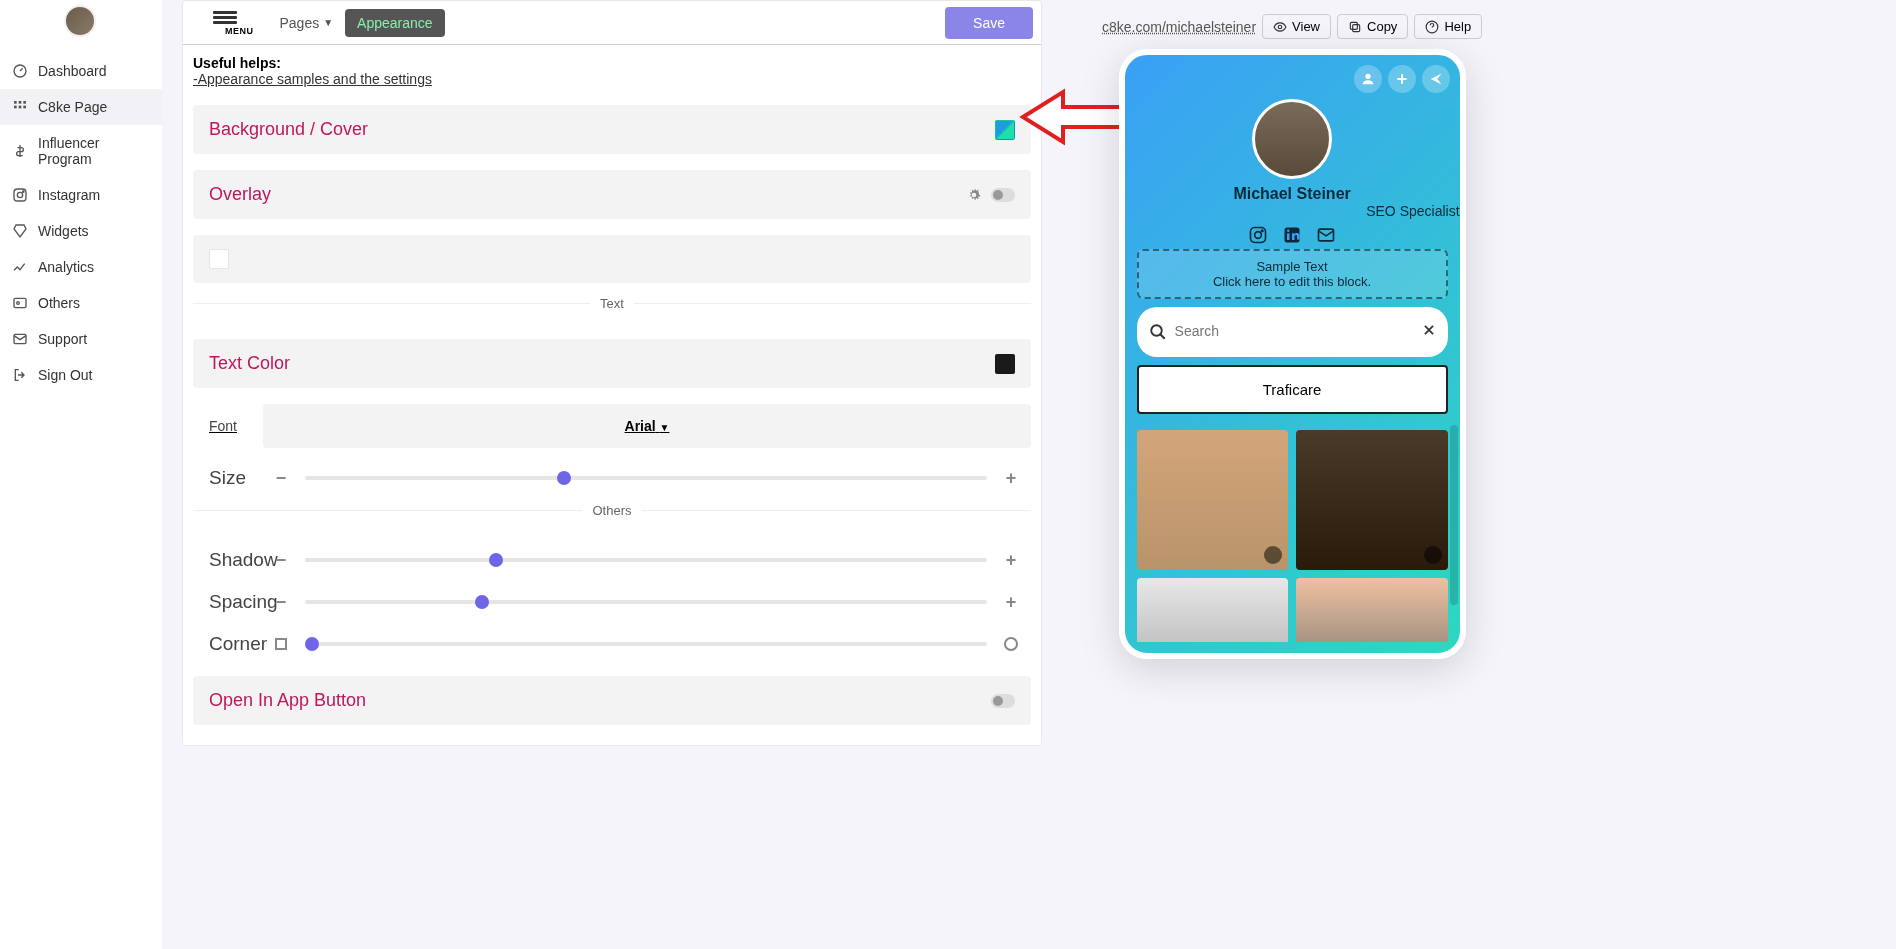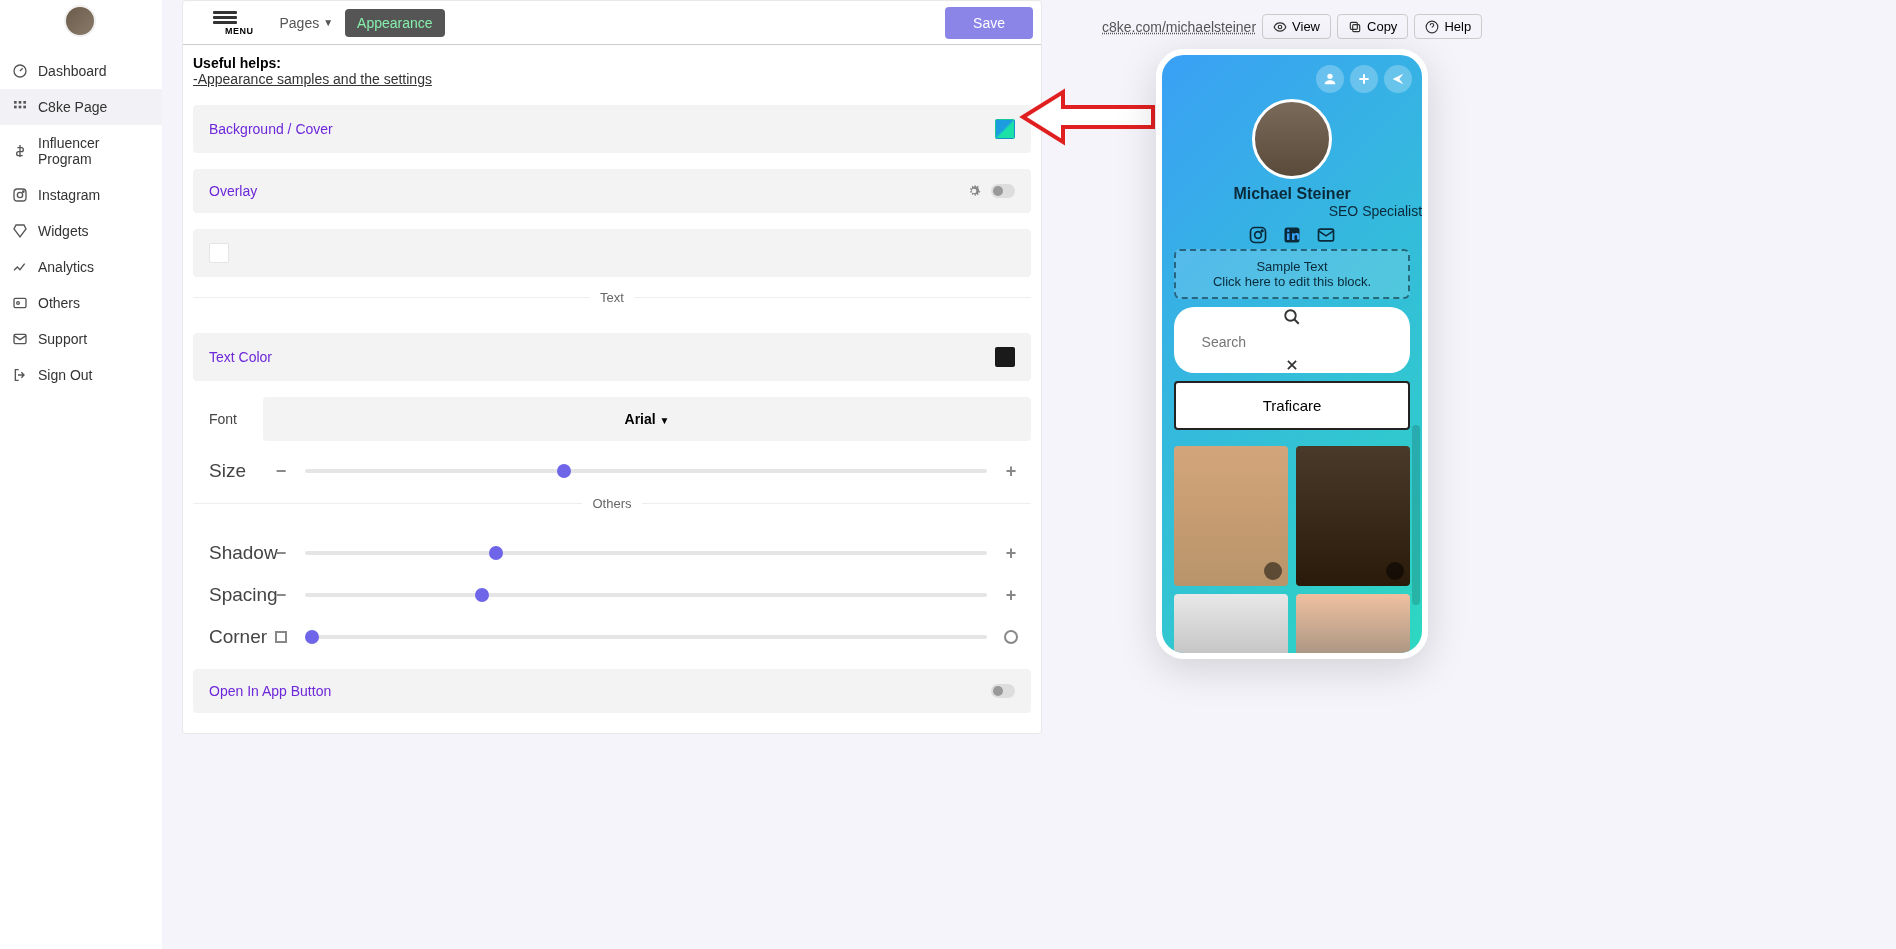--- a/index.html
+++ b/index.html
@@ -21,62 +21,62 @@
 .menu-lines div { height: 3px; background: #333; margin: 2px 0; border-radius: 1px; }
 .menu-label { font-size: 9px; font-weight: bold; letter-spacing: 0.5px; padding-left: 28px; }
 .tab { padding: 10px 12px; font-size: 14px; color: #555; cursor: pointer; display:flex; align-items:center; gap:4px;}
 .tab.active { background: #555; color: #86efac; border-radius: 4px; margin: 14px 0; padding: 6px 12px; }
 .save-btn { margin-left: auto; margin-right: 8px; background: #8b85e8; color: #fff; border: none; padding: 8px 28px; border-radius: 4px; font-size: 14px; cursor: pointer; }
 
 .editor-body { padding: 10px 10px 20px 10px; }
 .helps { font-size: 14px; font-weight: bold; }
 .helps-link { font-size: 14px; text-decoration: underline; color: #333; cursor: pointer; margin-bottom: 18px; display: block; }
 
-.row { background: #f3f3f4; border-radius: 4px; padding: 14px 16px; margin-top: 16px; display: flex; align-items: center; font-size: 14px; color: #6d28d9; }
+.row { background: #f3f3f4; border-radius: 4px; padding: 14px 16px; margin-top: 16px; display: flex; align-items: center; font-size: 18px; color: #be185d; }
 .row .label { flex: 1; }
 .swatch { width: 20px; height: 20px; border-radius: 2px; border: 1px solid rgba(0,0,0,0.1); }
 .bgcover-swatch { background: linear-gradient(135deg, #1b9de0 0%, #1b9de0 45%, #1be0a8 55%, #1be0a8 100%); }
 .block-swatch { background: #fff; }
 .text-swatch { background: #1a1a1a; width: 20px; height: 20px; }
 .toggle { width: 24px; height: 14px; border-radius: 10px; background: #ddd; position: relative; }
 .toggle::after { content: ""; width: 10px; height: 10px; background: #999; border-radius: 50%; position: absolute; top: 2px; left: 2px; }
 .gear { width: 14px; height: 14px; margin-right: 10px; color: #888; }
 
 .section-hdr { text-align: center; font-size: 13px; color: #666; margin-top: 20px; border-top: 1px solid #eee; padding-top: 4px; position: relative; }
 .section-hdr span { position: relative; top: -12px; background: #fff; padding: 0 10px; }
 
-.font-row { display: flex; align-items: center; gap: 20px; margin-top: 16px; }
+.font-row { display: flex; align-items: center; gap: 20px; margin-top: 16px; text-decoration: underline; }
 .font-label { width: 50px; font-size: 14px; color: #444; padding-left: 16px; }
 .font-select { flex: 1; background: #f3f3f4; border-radius: 4px; padding: 14px; text-align: center; font-size: 14px; font-weight: bold; cursor: pointer; }
 
 .slider-row { display: flex; align-items: center; gap: 12px; margin-top: 18px; padding: 0 8px; }
 .slider-label { width: 56px; font-size: 19px; color: #444; padding-left: 8px; }
 .slider-btn { width: 24px; height: 24px; display: flex; align-items: center; justify-content: center; color: #888; cursor: pointer; font-size: 18px; font-weight: bold; }
 .slider-track { flex: 1; height: 4px; background: #e5e5e5; border-radius: 2px; position: relative; }
 .slider-thumb { width: 14px; height: 14px; background: #6f65e8; border-radius: 50%; position: absolute; top: -5px; transform: translateX(-7px); }
 .corner-square { width: 12px; height: 12px; border: 2px solid #888; }
 .corner-circle { width: 14px; height: 14px; border: 2px solid #888; border-radius: 50%; }
 
 .arrow-callout { position: absolute; left: 836px; top: 82px; pointer-events: none; }
 
 .right-panel { display: flex; flex-direction: column; align-items: center; }
 .right-top { display: flex; align-items: center; gap: 6px; margin-top: 14px; }
 .url { font-size: 14px; color: #555; text-decoration: underline dotted; cursor: pointer; }
 .chip { border: 1px solid #ccc; border-radius: 4px; padding: 4px 10px; font-size: 13px; display: flex; align-items: center; gap: 5px; cursor: pointer; }
 
-.phone { width: 272px; height: 610px; margin-top: 10px; border-radius: 28px; box-shadow: 0 10px 40px rgba(0,0,0,0.15); border: 6px solid #fff; background: linear-gradient(135deg, #3aa0f5, #2dd8c0); position: relative; overflow: hidden; }
+.phone { width: 347px; height: 610px; margin-top: 10px; border-radius: 28px; box-shadow: 0 10px 40px rgba(0,0,0,0.15); border: 6px solid #fff; background: linear-gradient(135deg, #3aa0f5, #2dd8c0); position: relative; overflow: hidden; }
 .phone-top-icons { position: absolute; top: 10px; right: 10px; display: flex; gap: 6px; }
 .circle-btn { width: 28px; height: 28px; border-radius: 50%; background: rgba(255,255,255,0.25); display: flex; align-items: center; justify-content: center; color: #fff; }
 .profile-photo { width: 80px; height: 80px; border-radius: 50%; border: 3px solid #fff; margin: 44px auto 6px; background: linear-gradient(#7a6a5a,#5a4a3a); }
 .profile-name { text-align: center; font-weight: bold; color: #0a2a3a; font-size: 16px; }
 .profile-sub { text-align: right; color: #0a2a3a; font-size: 14px; }
 .social-row { display: flex; justify-content: center; gap: 14px; margin-top: 6px; color: #0a2a3a; }
 .social-row svg { width: 20px; height: 20px; }
 .sample-box { margin: 4px 12px; border: 2px dashed rgba(10,42,58,0.6); border-radius: 6px; padding: 8px; text-align: center; font-size: 13px; color: #0a2a3a; background: rgba(255,255,255,0.15); }
-.search-bar { margin: 8px 12px; background: #fff; border-radius: 20px; padding: 1px 12px; display: flex; align-items: center; gap: 8px; flex-direction: column; }
+.search-bar { margin: 8px 12px; background: #fff; border-radius: 20px; padding: 16px 12px; display: flex; align-items: flex-start; gap: 8px; }
 .search-bar input { border: none; outline: none; flex: 1; font-size: 14px; }
 .link-btn { margin: 8px 12px; background: #fff; border: 2px solid #222; border-radius: 4px; padding: 14px; text-align: center; font-size: 15px; }
 .grid { display: grid; grid-template-columns: 1fr 1fr; gap: 8px; padding: 8px 12px; height: 220px; overflow: hidden; }
 .tile { background: #aaa; border-radius: 4px; height: 140px; position: relative; }
 .tile1 { background: linear-gradient(#d4a57a,#b8946a); }
 .tile2 { background: linear-gradient(#4a3a2a,#2a1a0a); }
 .tile3 { background: linear-gradient(#e8e8e8,#c0c0c0); height: 70px; }
 .tile4 { background: linear-gradient(#f0c0a0,#a09080); height: 70px; }
 .tile .dot { position: absolute; bottom: 6px; right: 6px; width: 18px; height: 18px; border-radius: 50%; background: rgba(0,0,0,0.5); }
 .vscroll { position: absolute; right: 2px; top: 370px; width: 8px; height: 180px; background: rgba(0,0,0,0.15); border-radius: 4px; }

